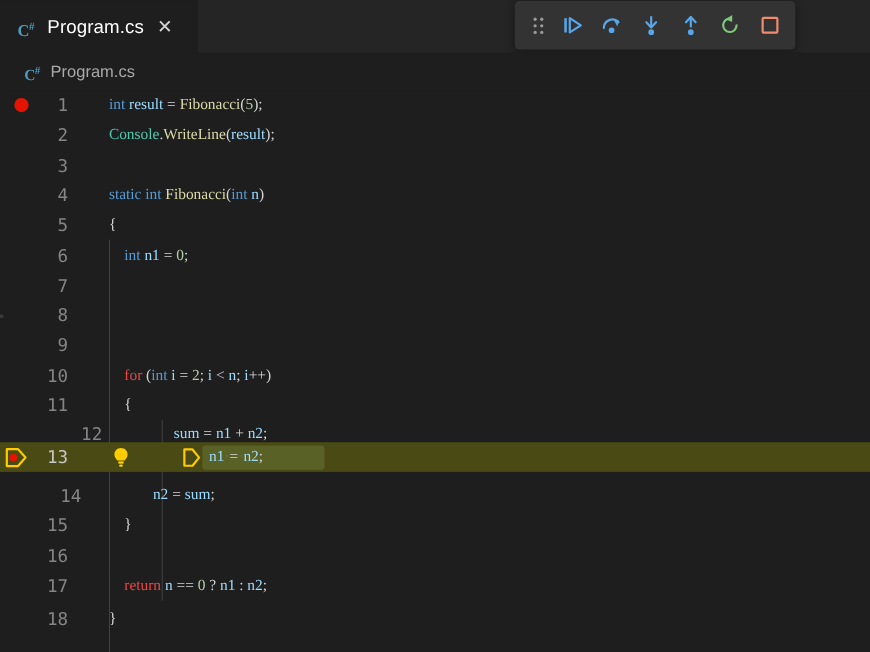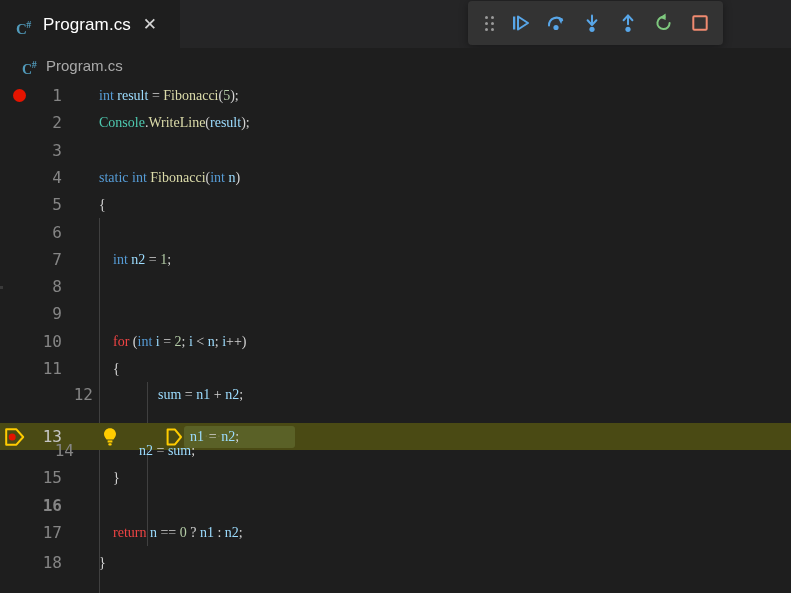--- a/index.html
+++ b/index.html
@@ -247,25 +247,25 @@
         <span class="code"><span class="t-kw">static</span> <span class="t-kw">int</span> <span class="t-fn">Fibonacci</span><span class="t-pun">(</span><span class="t-kw">int</span> <span class="t-var">n</span><span class="t-pun">)</span></span>
       </div>
 
       <div class="row" style="top:109.2px;position:absolute;">
         <span class="linenum">5</span>
         <span class="code"><span class="t-pun">{</span></span>
       </div>
 
       <div class="row" style="top:136.5px;position:absolute;">
         <span class="linenum">6</span>
+        <span class="code">    <span class="t-kw">int</span> <span class="t-var">n1</span> <span class="t-pun">=</span> <span class="t-num">0</span><span class="t-pun">;</span></span>
       </div>
 
       <div class="row" style="top:163.8px;position:absolute;">
         <span class="linenum">7</span>
-        <span class="code">    <span class="t-kw">int</span> <span class="t-var">n2</span> <span class="t-pun">=</span> <span class="t-num">1</span><span class="t-pun">;</span></span>
       </div>
 
       <div class="row" style="top:191.1px;position:absolute;">
         <span class="linenum">8</span>
       </div>
 
       <div class="row" style="top:218.4px;position:absolute;">
         <span class="linenum">9</span>
         <span class="code"></span>
       </div>
@@ -278,21 +278,21 @@
       <div class="row" style="top:273px;position:absolute;">
         <span class="linenum">11</span>
         <span class="code">    <span class="t-pun">{</span></span>
       </div>
 
       <div class="row" style="top:299px;position:absolute;margin-left:31px;">
         <span class="linenum">12</span>
         <span class="code">        <span class="t-var">sum</span> <span class="t-pun">=</span> <span class="t-var">n1</span> <span class="t-pun">+</span> <span class="t-var">n2</span><span class="t-pun">;</span></span>
       </div>
 
-      <div class="row current" style="top:341px;position:absolute;">
+      <div class="row current" style="top:320px;position:absolute;">
         <span class="gutter-break" style="left:4px;">
           <svg width="22" height="20" viewBox="0 0 22 20">
             <path d="M2.2 2.3 L12.4 2.3 L19.2 10 L12.4 17.7 L2.2 17.7 Z" fill="none" stroke="#ffcc00" stroke-width="2" stroke-linejoin="round"></path>
             <circle cx="8.2" cy="10" r="3.5" fill="#e51400"></circle>
           </svg>
         </span>
         <span class="linenum">13</span>
         <span class="lightbulb">
           <svg width="16" height="20" viewBox="0 0 16 20">
             <path d="M8 1.2 C11.6 1.2 14 3.9 14 7.1 C14 9.6 12.2 11.2 11.4 12.6 L4.6 12.6 C3.8 11.2 2 9.6 2 7.1 C2 3.9 4.4 1.2 8 1.2 Z" fill="#ffcc00"></path>
@@ -312,21 +312,21 @@
       <div class="row" style="top:354.9px;position:absolute;margin-left:12px;">
         <span class="linenum">14</span>
         <span class="code">        <span class="t-var">n2</span> <span class="t-pun">=</span> <span class="t-var">sum</span><span class="t-pun">;</span></span>
       </div>
 
       <div class="row" style="top:382.2px;position:absolute;">
         <span class="linenum">15</span>
         <span class="code">    <span class="t-pun">}</span></span>
       </div>
 
-      <div class="row" style="top:409.5px;position:absolute;font-weight:bold;">
+      <div class="row" style="top:409.5px;position:absolute;">
         <span class="linenum">16</span>
         <span class="code"></span>
       </div>
 
       <div class="row" style="top:436.8px;position:absolute;padding-left:43px;">
         <span class="linenum">17</span>
         <span class="code">    <span class="t-ctl">return</span> <span class="t-var">n</span> <span class="t-pun">==</span> <span class="t-num">0</span> <span class="t-pun">?</span> <span class="t-var">n1</span> <span class="t-pun">:</span> <span class="t-var">n2</span><span class="t-pun">;</span></span>
       </div>
 
       <div class="row" style="top:467px;position:absolute;">

